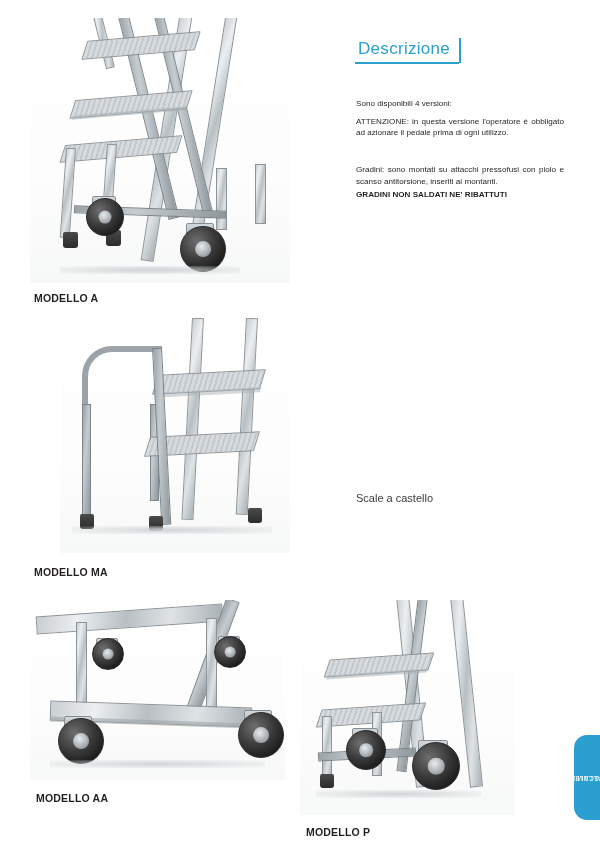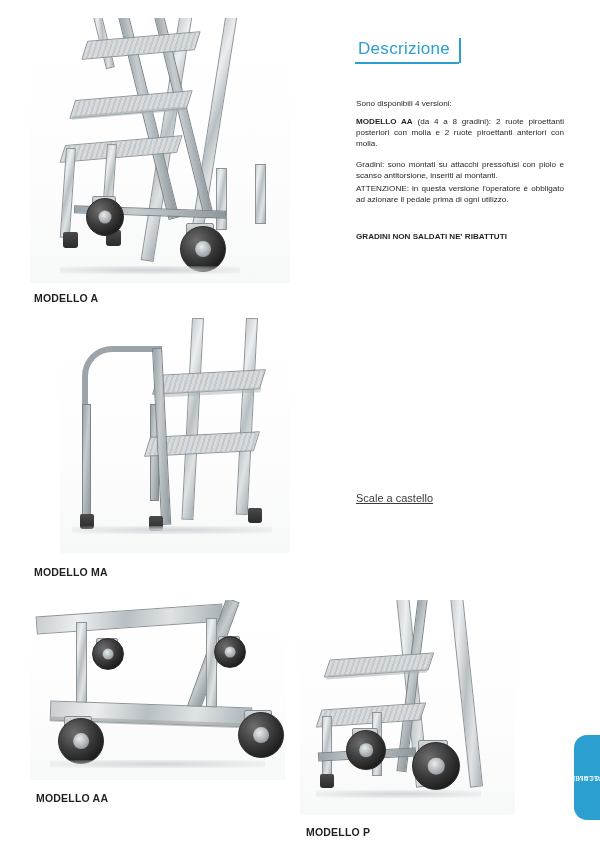--- a/index.html
+++ b/index.html
@@ -82,21 +82,20 @@
   }
   .body-col p.tight { margin-bottom: 7px; margin-top: 20px; }
   .body-col b { font-weight: bold; }
 
   .scale-castello {
     position: absolute;
     left: 356px;
     top: 492px;
     font-size: 11px;
     color: #3b3b3b;
-    text-decoration: underline;
   }
 
   .gradini-bold {
     font-weight: bold;
     font-size: 8.1px;
   }
 
   
   .side-tab {
     position: absolute;
@@ -311,30 +310,25 @@
     <span class="desc-title">Descrizione</span>
     <div class="desc-underline"></div>
     <div class="desc-rightline"></div>
   </div>
 
   <div class="body-col">
     <p class="tight">Sono disponibili 4 versioni:</p>
 
 
 
-    <p>
-      <b>MODELLO AA</b>
-      <span>(da 4 a 8 gradini):</span>
-      <span>2 ruote piroettanti posteriori con molla e 2 ruote piroettanti anteriori con molla.</span>
-    </p>
-
+
+
+    <p style="margin-bottom:26px;">ATTENZIONE: in questa versione l'operatore è obbligato ad azionare il pedale prima di ogni utilizzo.</p>
 
     <p style="margin-bottom:2px;">Gradini: sono montati su attacchi pressofusi con piolo e scanso antitorsione, inseriti ai montanti.</p>
-
-    <p style="margin-bottom:26px;">ATTENZIONE: in questa versione l'operatore è obbligato ad azionare il pedale prima di ogni utilizzo.</p>
     <p class="gradini-bold">GRADINI NON SALDATI NE' RIBATTUTI</p>
   </div>
 
   <div class="scale-castello">Scale a castello</div>
 
   <div class="side-tab">
     <span>
       <span>SCALE</span><br>
       <span>IN ALLUMINIO</span>
     </span>

